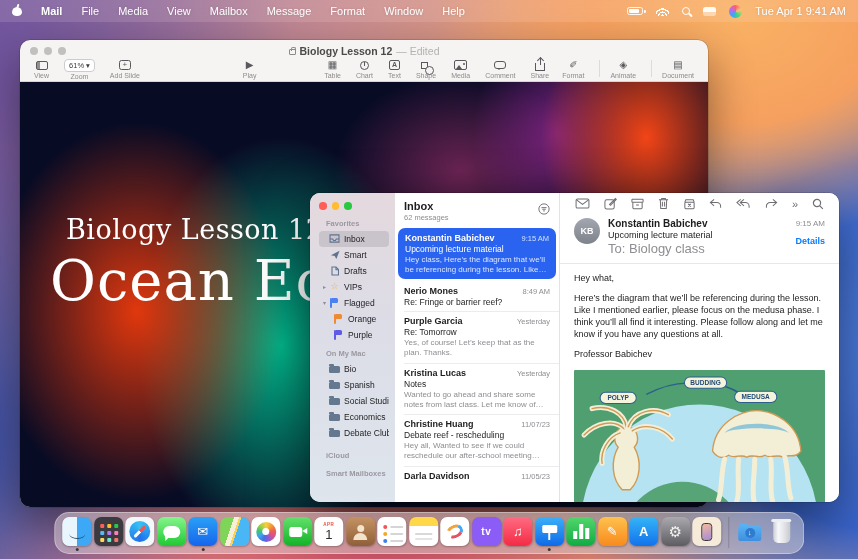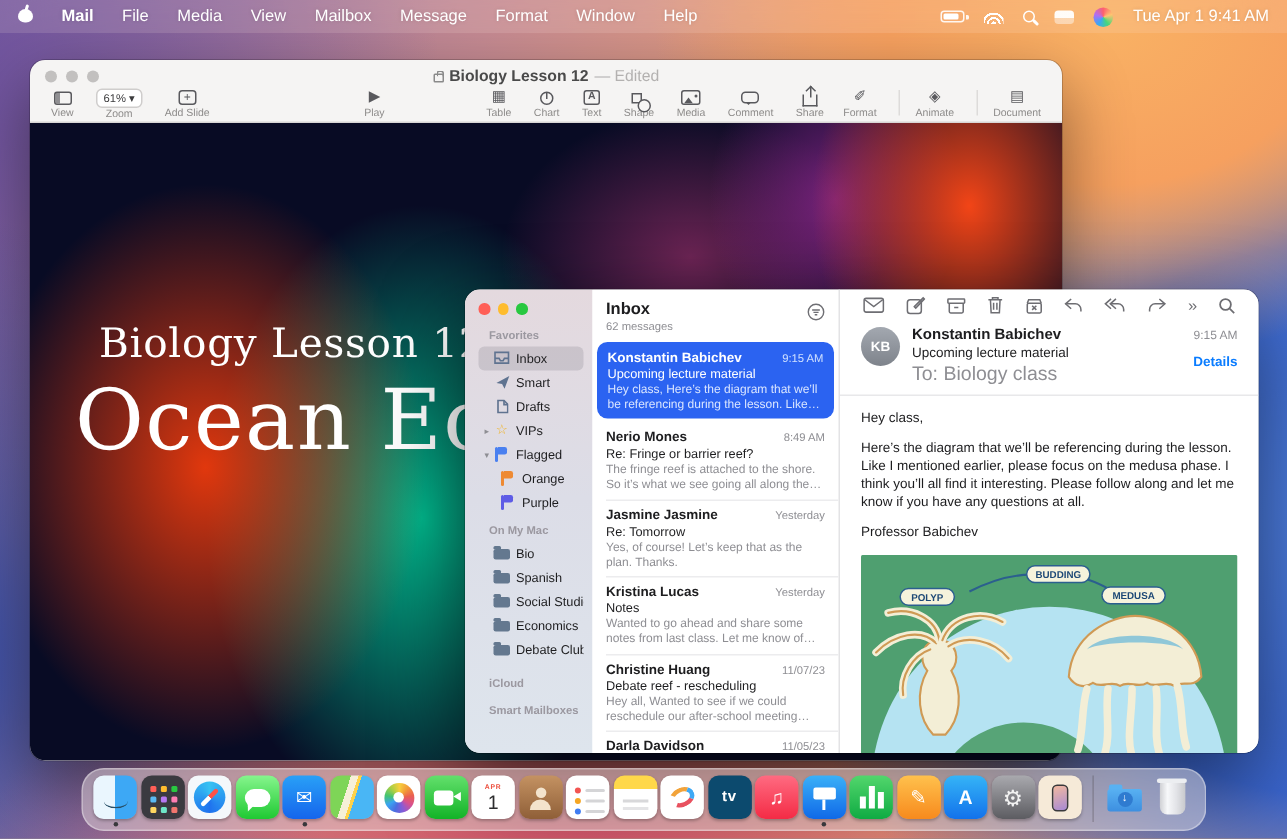--- a/index.html
+++ b/index.html
@@ -210,21 +210,21 @@
   .ic-reminders .lines{width:4px;height:4px;border-radius:50%;background:#f25552;position:relative;
     margin:-10px 0 0 -14px;box-shadow:0 7px 0 #f5a623,0 14px 0 #3f7df2;}
   .ic-reminders .lines::after{content:"";position:absolute;left:7px;top:1px;width:13px;height:2px;border-radius:1px;
     background:#d5d5d7;box-shadow:0 7px 0 #d5d5d7,0 14px 0 #d5d5d7;}
   .ic-notes{background:linear-gradient(#ffd84a 0 30%,#fff 30%);position:relative;}
   .ic-notes::after{content:"";position:absolute;left:6px;top:16px;width:17px;height:1.5px;background:#d8d8da;
     box-shadow:0 5px 0 #e4e4e6;}
   .ic-freeform{background:#fff;}
   .ic-freeform .squiggle{width:17px;height:13px;border:3px solid;border-color:#f2a33a #3fa9f5 #e8515f transparent;
     border-radius:50%;transform:rotate(-25deg);}
-  .ic-appletv{background:#0c4a6e;color:#fff;font-size:10px;font-weight:700;letter-spacing:.5px;}
+  .ic-appletv{background:#8b5cf6;color:#fff;font-size:10px;font-weight:700;letter-spacing:.5px;}
   .ic-music{background:linear-gradient(#ff6b81,#f42b45);color:#fff;font-size:13px;}
   .ic-keynote{background:linear-gradient(#3ab0f8,#1069e8);}
   .ic-keynote .podium{width:15px;height:8px;background:#fff;border-radius:1.5px;position:relative;margin-top:-6px;}
   .ic-keynote .podium::after{content:"";position:absolute;left:6px;bottom:-7px;width:2.5px;height:7px;background:#fff;}
   .ic-numbers{background:linear-gradient(#52d66c,#0fab43);}
   .ic-numbers .bars{width:16px;height:15px;background:
       linear-gradient(#fff,#fff) 0 100%/4px 8px no-repeat,
       linear-gradient(#fff,#fff) 6px 100%/4px 15px no-repeat,
       linear-gradient(#fff,#fff) 12px 100%/4px 11px no-repeat;}
   .ic-pages{background:linear-gradient(#ffc14d,#f78a1d);color:#fff;font-size:13px;}
@@ -498,25 +498,24 @@
         </div>
         <div class="msg-subject">Upcoming lecture material</div>
         <div class="msg-preview">Hey class, Here’s the diagram that we’ll be referencing during the lesson. Like…</div>
       </div>
       <div class="msg">
         <div class="msg-top">
           <span class="msg-sender">Nerio Mones</span>
           <span class="msg-time">8:49 AM</span>
         </div>
         <div class="msg-subject">Re: Fringe or barrier reef?</div>
-        <div class="msg-preview">The fringe reef is attached to the shore. So it’s what we see going all along the…</div>
       </div>
       <div class="msg">
         <div class="msg-top">
-          <span class="msg-sender">Jasmine Jasmine</span>
+          <span class="msg-sender">Purple Garcia</span>
           <span class="msg-time">Yesterday</span>
         </div>
         <div class="msg-subject">Re: Tomorrow</div>
         <div class="msg-preview">Yes, of course! Let’s keep that as the plan. Thanks.</div>
       </div>
       <div class="msg">
         <div class="msg-top">
           <span class="msg-sender">Kristina Lucas</span>
           <span class="msg-time">Yesterday</span>
         </div>
@@ -613,21 +612,21 @@
           <span>To:</span> <span>Biology class</span>
         </div>
       </div>
       <div class="dt-head-right">
         <div class="dt-time">9:15 AM</div>
         <div class="dt-details">Details</div>
       </div>
     </div>
 
     <div class="dt-body">
-      <p>Hey class,</p>
+      <p>Hey what,</p>
       <p>Here’s the diagram that we’ll be referencing during the lesson. Like I mentioned earlier, please focus on the medusa phase. I think you’ll all find it interesting. Please follow along and let me know if you have any questions at all.</p>
       <p>Professor Babichev</p>
     </div>
 
     <div class="dt-attachment">
       <svg width="100%" height="136" viewBox="0 0 250 134" preserveAspectRatio="none">
         <rect x="0" y="0" width="250" height="134" fill="#4f9f70"></rect>
         <circle cx="125" cy="152" r="118" fill="#b5e3f2"></circle>
         <circle cx="108" cy="172" r="62" fill="#57a477"></circle>
 

